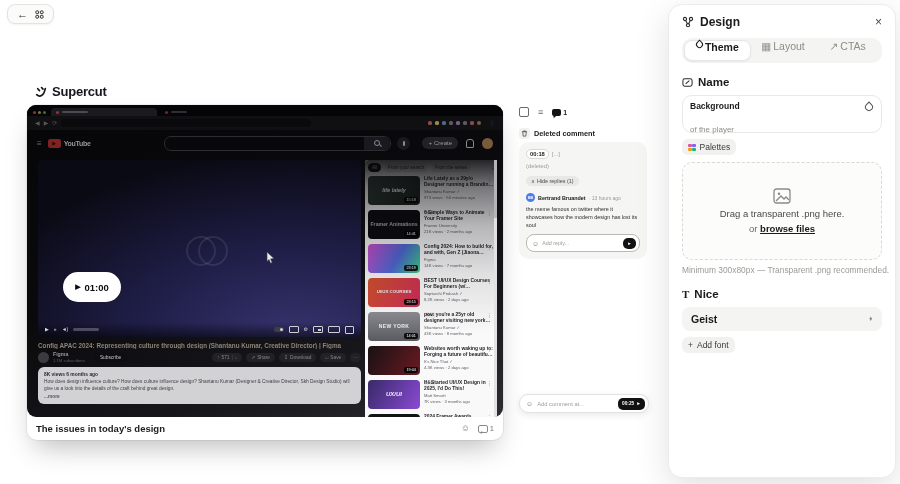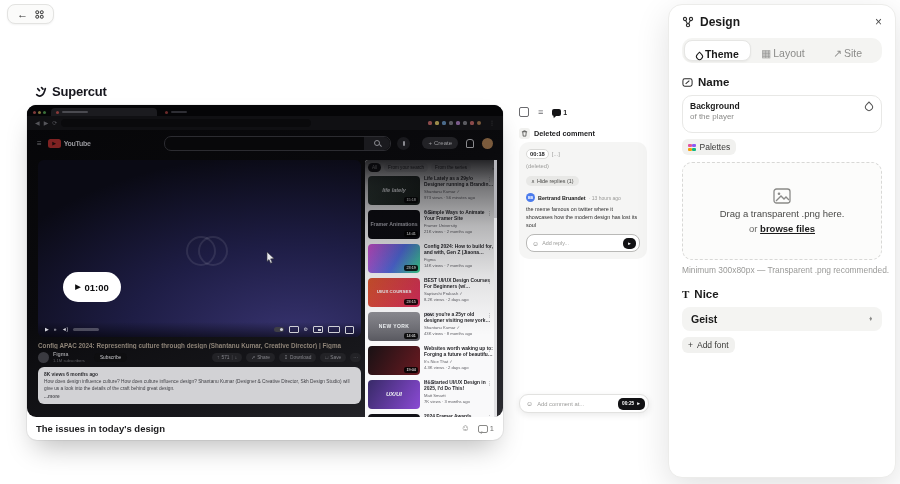--- a/index.html
+++ b/index.html
@@ -137,30 +137,30 @@
   .cph{font-size:5.8px;color:#9c9c9a;flex:1}
   .ctime{height:12px;background:#121214;border-radius:5px;color:#fff;display:flex;align-items:center;gap:2px;padding:0 4px;font-size:4.8px;font-weight:700}
   .smile{color:#7a7a78;font-size:7px;line-height:1}
 
   
   .panel{background:#fff;border:1px solid #ececea;border-radius:14px;box-shadow:0 10px 34px rgba(0,0,0,.12);box-sizing:border-box;padding:10px 13px}
   .phead{display:flex;align-items:center;gap:6px}
   .ptitle{font-size:12px;font-weight:600;color:#1c1c1c}
   .pclose{margin-left:auto;color:#4a4a4a;font-size:12px;cursor:pointer}
   .ptabs{margin-top:9px;background:#f4f4f2;border-radius:10px;padding:2px;display:flex}
-  .ptab{flex:1;height:19px;display:flex;align-items:flex-end;justify-content:center;gap:2px;font-size:10.5px;color:#8c8c8a;border-radius:8px}
+  .ptab{flex:1;height:19px;display:flex;align-items:flex-start;justify-content:center;gap:2px;font-size:10.5px;color:#8c8c8a;border-radius:8px}
   .ptab.on{background:#fff;border:1px solid #e6e6e4;color:#1a1a1a;font-weight:600;box-shadow:0 1px 2px rgba(0,0,0,.05)}
   .seclab{display:flex;align-items:center;gap:5px;font-size:11.5px;font-weight:700;color:#1a1a1a;margin-top:13px}
   .nameinput{margin-top:7px;width:100%;box-sizing:border-box;height:26px;border:1px solid #e2e2e0;border-radius:9px;padding:0 9px;font-size:10.5px;color:#1a1a1a;font-family:"Liberation Sans",sans-serif;outline:none;background:#fff}
   .colorcards{display:flex;gap:6px;margin-top:7px}
   .ccd{flex:1;border-radius:10px;padding:5px 7px;position:relative;height:26px}
   .ccd.light{border:1px solid #e8e8e6;background:#fff}
   .ccd.dark{background:#131313}
   .ccd .t1c{font-size:8.5px;font-weight:700;color:#1a1a1a}
-  .ccd .t2c{font-size:8px;color:#8c8c8a;margin-top:1px}
+  .ccd .t2c{font-size:8px;color:#8c8c8a;margin-top:14px}
   .ccd.dark .t1c{color:#fff}
   .ccd.dark .t2c{color:#b8b8b6}
   .drop{display:inline-block;width:6px;height:6px;border:1.1px solid currentColor;border-radius:0 50% 50% 50%;transform:rotate(45deg)}
   .ccd .drop{position:absolute;right:8px;top:7px;color:#555}
   .ccd.dark .drop{color:#eee}
   .chipbtn{display:inline-flex;align-items:center;gap:4px;background:#f1f1ef;border-radius:6px;padding:3px 6px;font-size:8.5px;color:#3a3a38;margin-top:6px}
   .palico{display:grid;grid-template-columns:3.5px 3.5px;grid-template-rows:3.5px 3.5px;gap:.5px}
   .palico i{border-radius:1px}
   .dz{margin-top:7px;border:1.5px dashed #d8d8d6;border-radius:10px;background:#fcfcfb;height:96px;display:flex;flex-direction:column;align-items:center;justify-content:center;gap:4px}
   .dz .l1{font-size:9.5px;color:#4a4a48}
@@ -540,21 +540,21 @@
       <div class="ptab on">
           <span class="drop" style="width:5px;height:5px"></span>
           <span>Theme</span>
         </div>
       <div class="ptab">
           <span>▦</span>
           <span>Layout</span>
         </div>
       <div class="ptab">
           <span>↗</span>
-          <span>Site</span>
+          <span>CTAs</span>
         </div>
     </div>
 
     <div class="seclab">
       <svg width="11" height="11" viewBox="0 0 12 12">
           <g fill="none" stroke="#2a2a2a" stroke-width="1.1">
             <rect x="1" y="2" width="10" height="8" rx="2"></rect>
             <path d="M4 7.5 L8 4"></path>
           </g>
         </svg>

